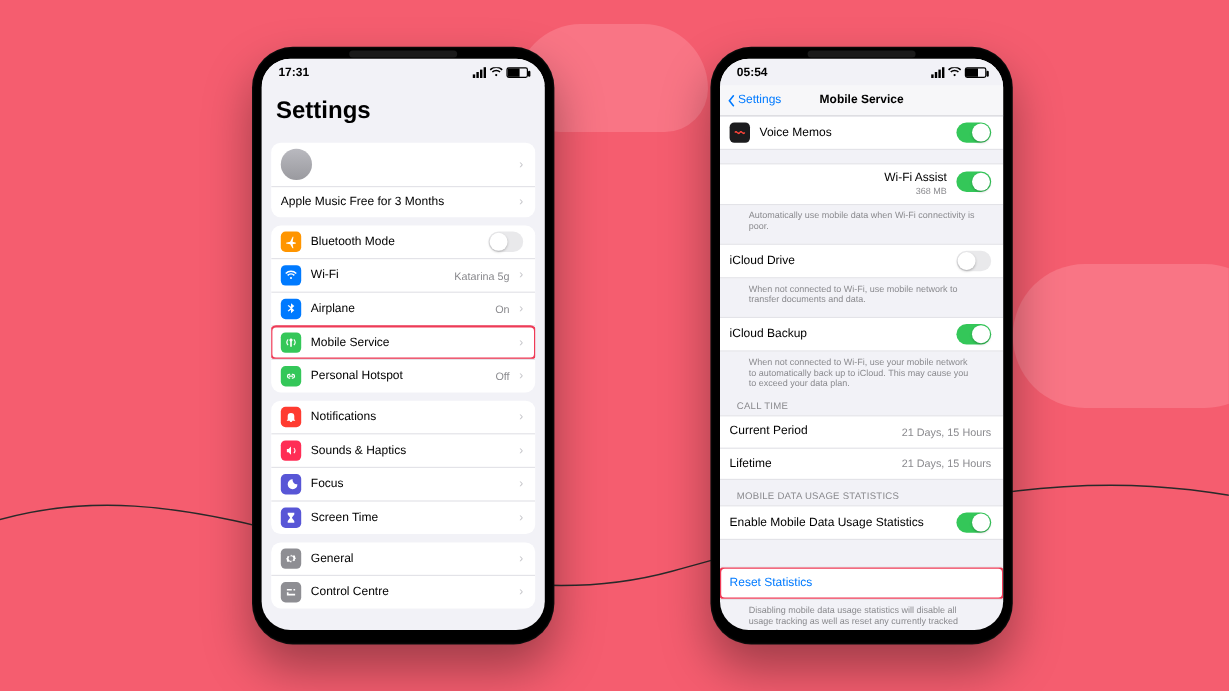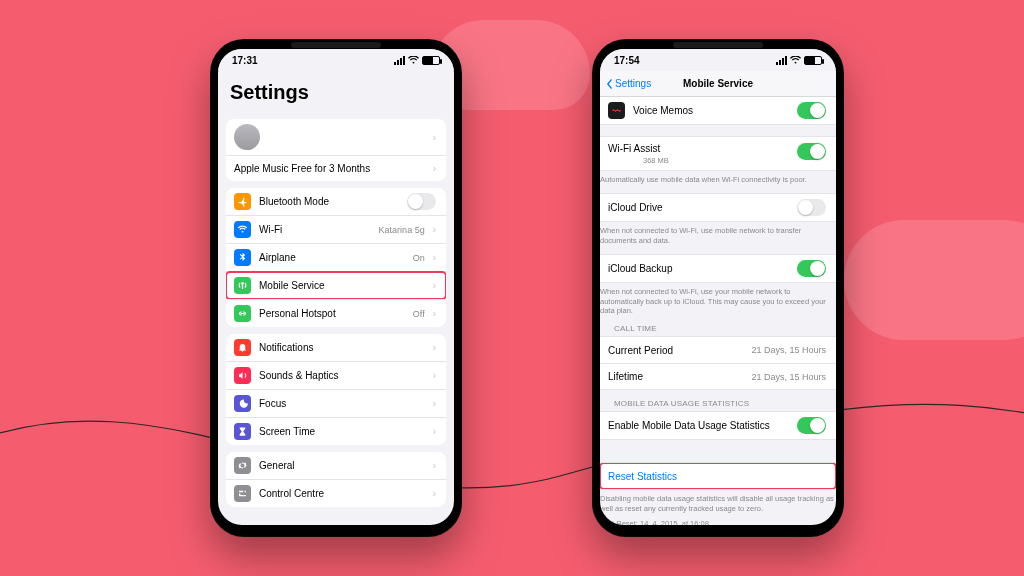--- a/index.html
+++ b/index.html
@@ -130,21 +130,21 @@
   }
   .toggle.on{background:#34c759;}
   .toggle.on .knob{left:13px;}
   .highlight{
     position:absolute;inset:-1px;border:2px solid #ef3b57;border-radius:5px;pointer-events:none;
   }
   .sectionheader{
     font-size:8px;color:#8a8a8e;text-transform:uppercase;padding:9px 14px 3px;letter-spacing:0.2px;
   }
   .footer{
-    font-size:7.5px;color:#8a8a8e;padding:4px 0 0;line-height:1.25;
+    font-size:7.5px;color:#8a8a8e;padding:4px 24px 0;line-height:1.25;
   }
   .subvalue{font-size:7.5px;color:#8a8a8e;margin-left:35px;}
   
   .ic-orange{background:#ff9500;} .ic-blue{background:#007aff;}
   .ic-green{background:#34c759;} .ic-grey{background:#8e8e93;}
   .ic-red{background:#ff3b30;} .ic-pink{background:#ff2d55;}
   .ic-indigo{background:#5856d6;} .ic-black{background:#1c1c1e;}
   .row .iconbox svg{width:11px;height:11px;display:block;}
 </style>
 </head>
@@ -310,21 +310,21 @@
             <span class="chev">›</span>
           </div>
         </div>
       </div>
     </div>
   </div>
 
   <div class="phone">
     <div class="screen">
       <div class="status">
-        <span>17:54</span>
+        <span>05:54</span>
         <span class="right">
           <span class="sigbars">
               <i></i>
               <i></i>
               <i></i>
               <i></i>
             </span>
           <span class="wifi">
               <svg viewBox="0 0 12 9">
                 <path d="M6 8.2a1 1 0 100-2 1 1 0 000 2zm-3-3.3a4.3 4.3 0 016 0l1-1a5.7 5.7 0 00-8 0zm-2-2a7 7 0 0110 0l1-1a8.4 8.4 0 00-12 0z" fill="#000"></path>
@@ -355,21 +355,21 @@
               </span>
             <span class="label">Voice Memos</span>
             <span class="toggle on">
                 <span class="knob"></span>
               </span>
           </div>
         </div>
 
         <div class="group flat" style="margin-top:11px;border-top:0.5px solid #e3e3e8;border-bottom:0.5px solid #e3e3e8;">
           <div class="row" style="align-items:flex-start;padding-top:6px;">
-            <span style="flex:1 1 auto;">
+            <span style="flex:1 1 auto;text-align:right;">
               <span class="label" style="display:block">Wi-Fi Assist</span>
               <span class="subvalue">368 MB</span>
             </span>
             <span class="toggle on">
                 <span class="knob"></span>
               </span>
           </div>
         </div>
         <div class="footer">Automatically use mobile data when Wi-Fi connectivity is poor.</div>
 

